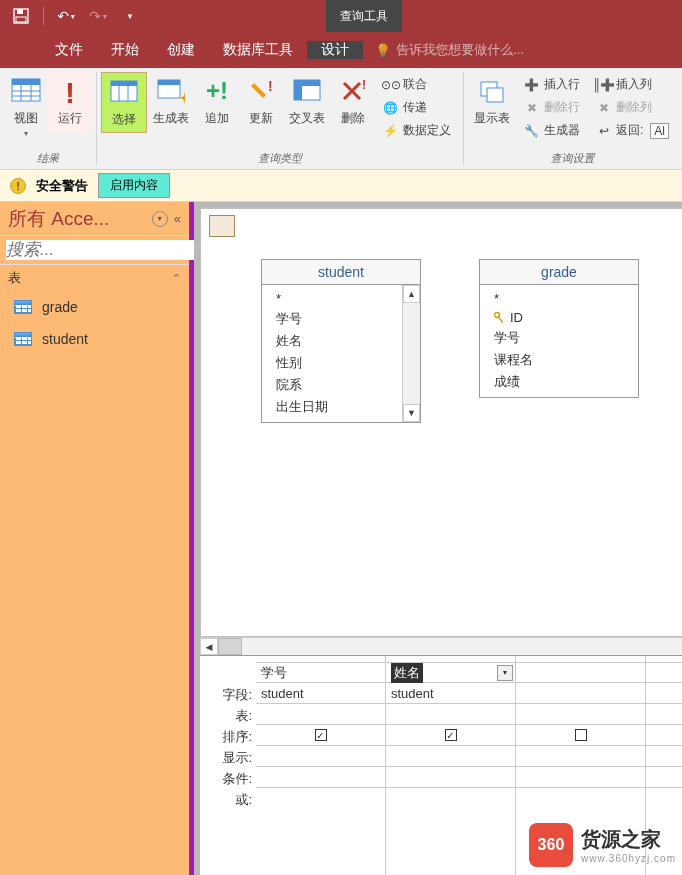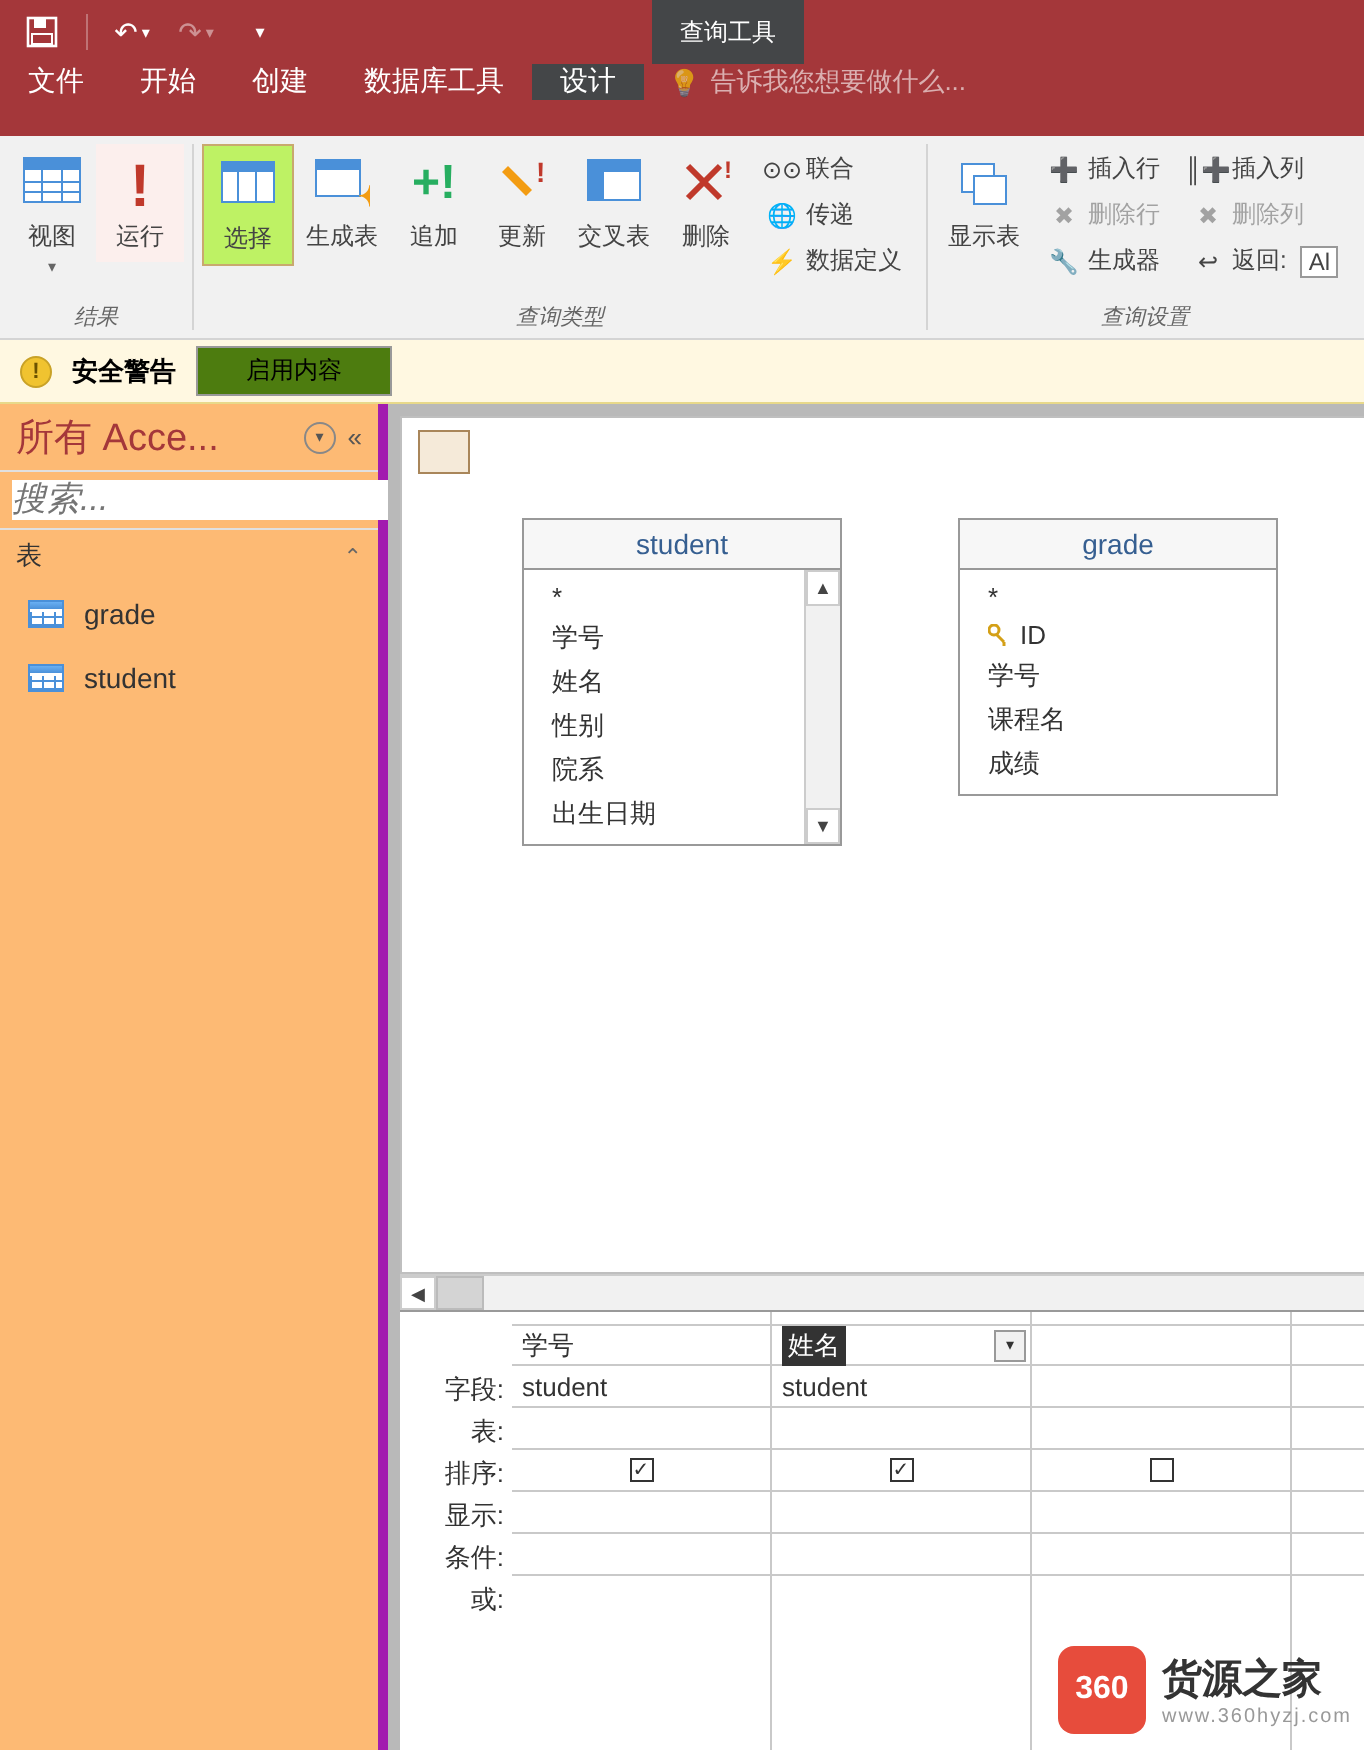--- a/index.html
+++ b/index.html
@@ -2,40 +2,40 @@
 <html><head>
 <meta charset="utf-8">
 <style>
 *{box-sizing:border-box;margin:0;padding:0;font-family:"Microsoft YaHei","SimSun",sans-serif;}
 html,body{width:682px;height:875px;overflow:hidden;background:#fff;}
 .titlebar{height:32px;background:#a4373a;display:flex;align-items:center;color:#fff;}
 .qat{display:flex;align-items:center;gap:6px;padding-left:8px;}
 .qat-btn{width:26px;height:26px;display:flex;align-items:center;justify-content:center;color:#fff;font-size:14px;}
 .qat-sep{width:1px;height:18px;background:rgba(255,255,255,0.3);margin:0 3px;}
 .contextual{margin-left:auto;margin-right:280px;height:32px;background:#444648;padding:4px 14px;font-size:12px;display:flex;align-items:center;}
-.tabs{height:36px;background:#a4373a;display:flex;align-items:flex-start;color:#fff;font-size:14px;}
+.tabs{height:36px;background:#a4373a;display:flex;align-items:center;color:#fff;font-size:14px;padding-left:41px;}
 .tab{padding:0 14px;display:flex;align-items:center;cursor:pointer;}
 .tab.active{background:#444648;}
 .tell-me{display:flex;align-items:center;gap:5px;color:rgba(255,255,255,0.6);font-size:13px;padding-left:12px;}
 .ribbon{height:102px;background:#f1f1f1;border-bottom:1px solid #d4d4d4;display:flex;}
 .group{display:flex;flex-direction:column;align-items:center;padding:4px 4px 0;position:relative;}
 .group-ctrls{display:flex;flex:1;align-items:flex-start;}
 .group-label{font-size:11px;color:#666;padding:3px 0;font-style:italic;}
 .group-sep{width:1px;background:#d4d4d4;margin:4px 0;}
 .bigbtn{display:flex;flex-direction:column;align-items:center;justify-content:flex-start;padding:4px 6px;min-width:42px;gap:2px;}
 .bigbtn.sel{background:#bef264;border:1px solid #c9a96e;}
 .bigbtn.run{background:#fcefed;}
 .bigbtn .ico{width:32px;height:32px;display:flex;align-items:center;justify-content:center;}
 .bigbtn .lbl{font-size:12px;color:#444;}
 .smbtn{display:flex;align-items:center;gap:4px;font-size:12px;color:#444;padding:2px 4px;}
 .smbtn .ico{width:16px;height:16px;display:flex;align-items:center;justify-content:center;}
 .vstack{display:flex;flex-direction:column;gap:2px;padding:2px 4px;}
 .warning-bar{height:32px;background:#fff8e1;border-bottom:1px solid #e8d98a;display:flex;align-items:center;padding:0 10px;gap:10px;font-size:13px;}
 .warning-ico{width:16px;height:16px;border-radius:8px;background:#f0c330;border:1px solid #c9a227;display:flex;align-items:center;justify-content:center;font-size:11px;font-weight:bold;color:#6b5200;}
-.warn-btn{border:1px solid #999;background:#4d7c0f;padding:3px 24px;font-size:12px;}
+.warn-btn{border:1px solid #999;background:#5eead4;padding:3px 11px;font-size:12px;}
 .workspace{display:flex;height:673px;}
 .navpane{width:194px;border-right:5px solid #a21caf;background:#fdba74;display:flex;flex-direction:column;}
 .nav-header{height:34px;display:flex;align-items:center;padding:0 8px;font-size:19px;color:#a4373a;border-bottom:1px solid #e0e0e0;}
 .nav-header .dd{margin-left:auto;width:16px;height:16px;border:1px solid #888;border-radius:8px;display:flex;align-items:center;justify-content:center;font-size:8px;color:#555;}
 .nav-header .coll{margin-left:6px;font-size:13px;color:#555;}
 .nav-search{display:flex;align-items:center;padding:4px 6px;border-bottom:1px solid #e0e0e0;}
 .nav-search input{flex:1;border:none;outline:none;font-size:17px;font-style:italic;color:#888;}
 .nav-search .mag{font-size:14px;color:#555;}
 .nav-sect{display:flex;align-items:center;padding:4px 8px;font-size:13px;color:#333;}
 .nav-sect .chev{margin-left:auto;font-size:11px;color:#666;}

